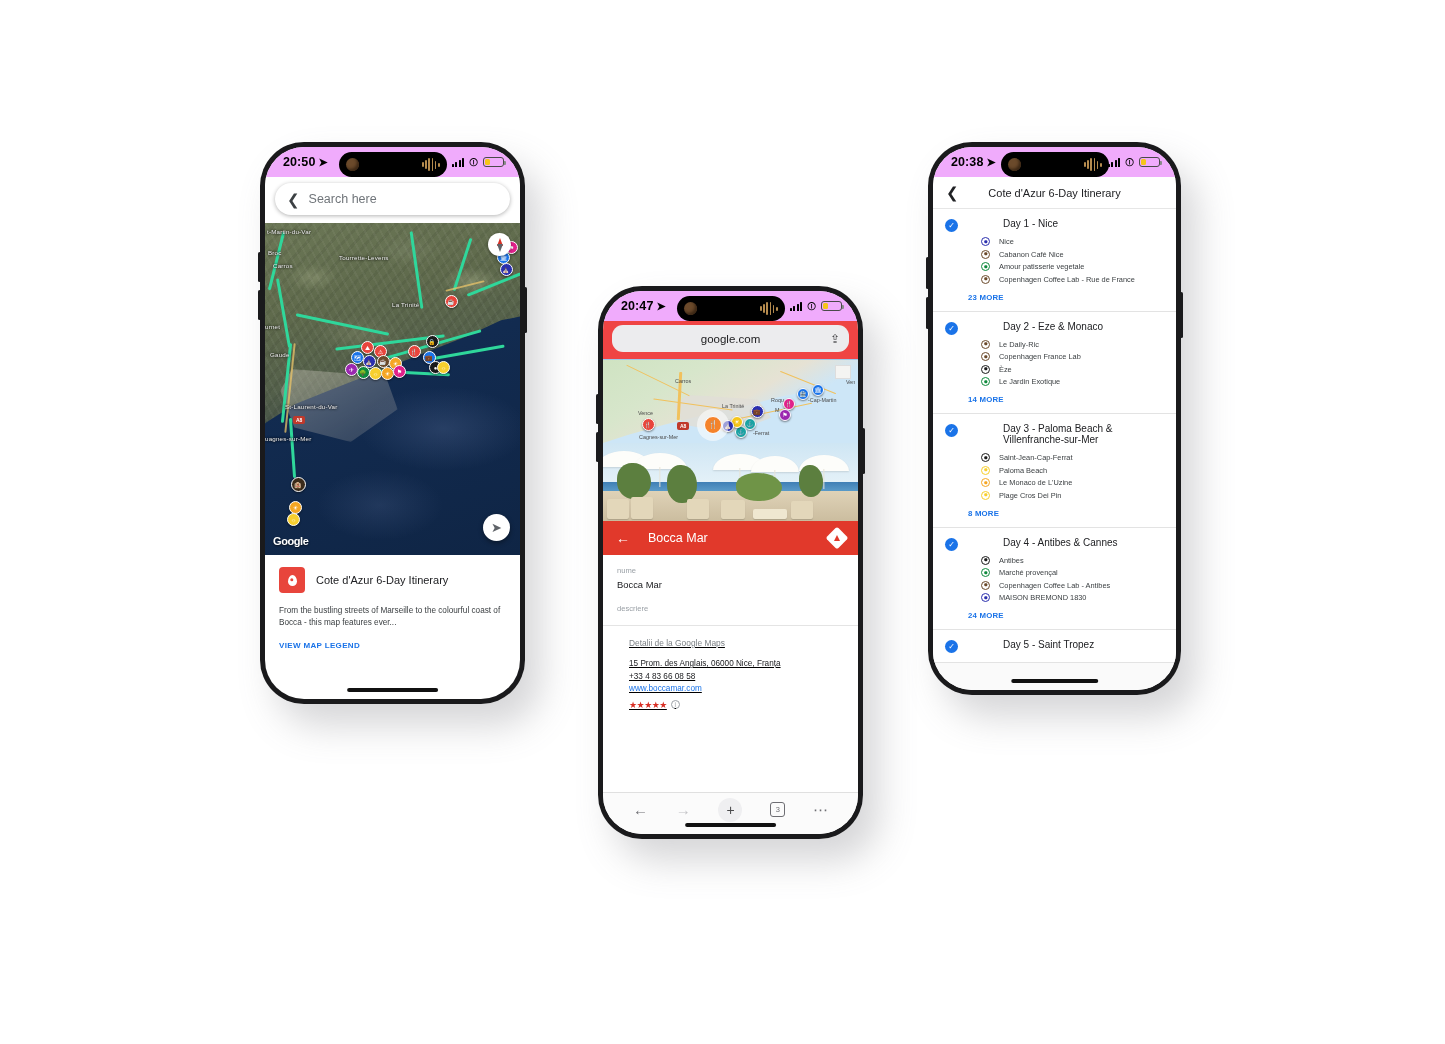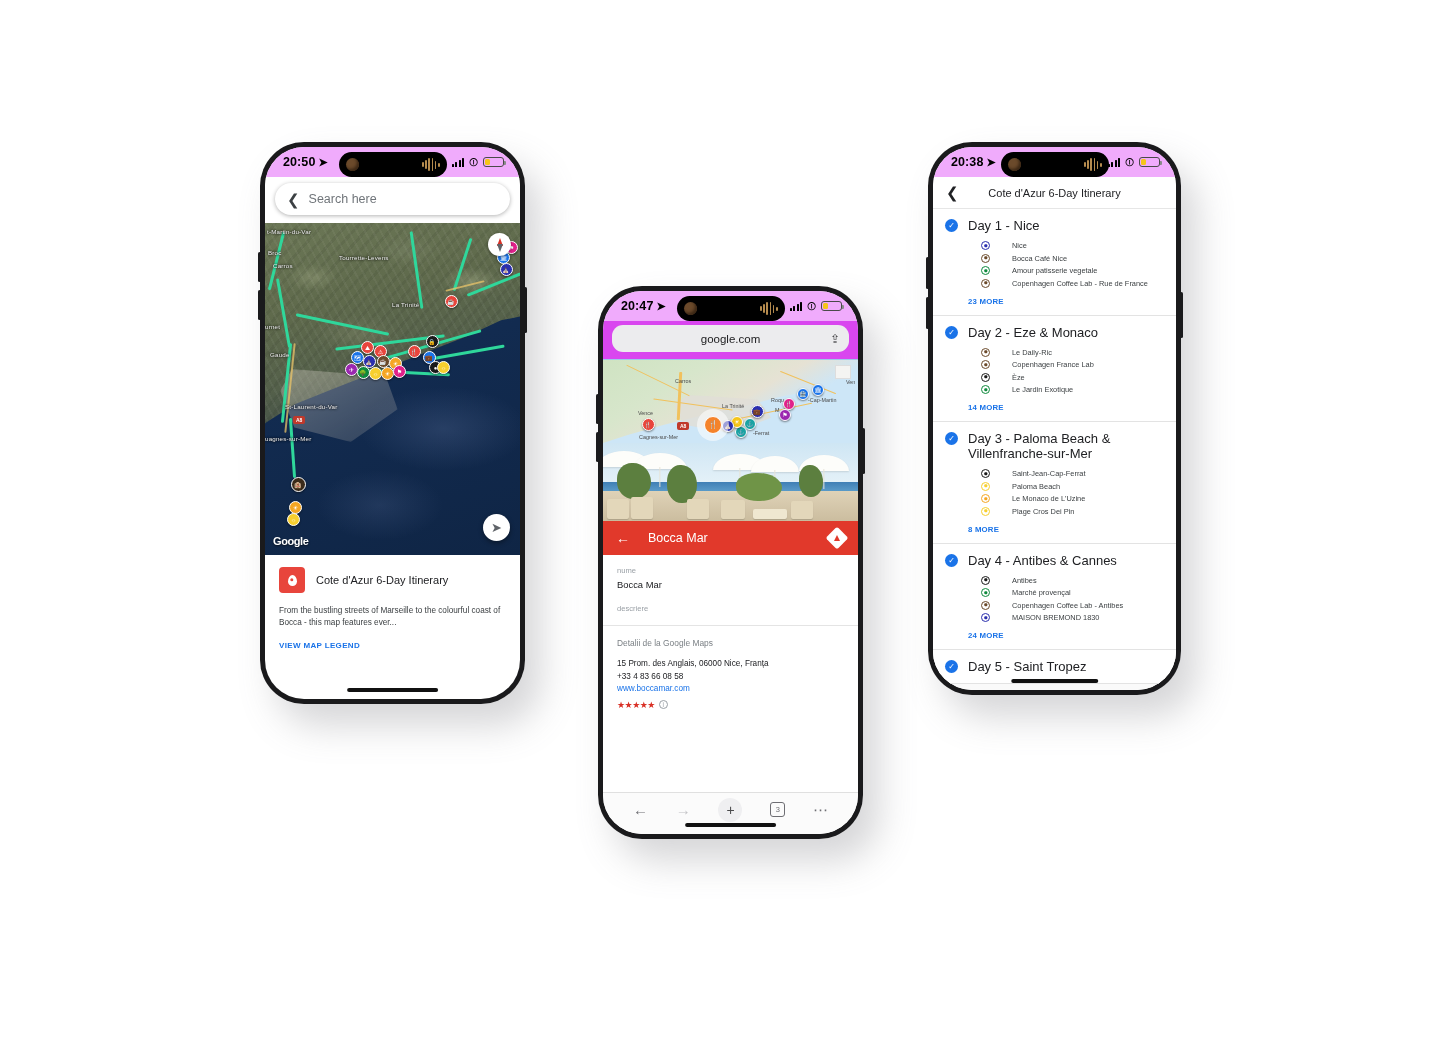--- a/index.html
+++ b/index.html
@@ -151,21 +151,21 @@
     display:flex;align-items:center;justify-content:center;flex:0 0 26px;
   }
   .gm-ic .drop{width:9px;height:11px;background:#fff;border-radius:50% 50% 50% 50%/60% 60% 40% 40%;position:relative;}
   .gm-ic .drop::after{content:"";position:absolute;left:50%;top:50%;transform:translate(-50%,-50%);width:3.4px;height:3.4px;border-radius:50%;background:#e8453c;}
   .gm-title { font-size:11px; color:#202124; font-weight:400; letter-spacing:0;}
   .gm-desc { margin-top:12px; font-size:8.2px; line-height:1.45; color:#3c4043; }
   .gm-legend { margin-top:12px; font-size:8px; color:#1a73e8; font-weight:700; letter-spacing:.35px; }
 
   
   #p2 { left: 598px; top: 286px; width: 265px; height: 553px; }
-  .sf-urlbar { background:#d946ef; padding:4px 9px 7px; position:relative; z-index:5;}
+  .sf-urlbar { background:#ef4444; padding:4px 9px 7px; position:relative; z-index:5;}
   .sf-url {
     height:27px; background:#ececee; border-radius:11px;
     display:flex;align-items:center;justify-content:center; position:relative;
   }
   .sf-url .u { font-size:11.5px; color:#1c1c1e; }
   .sf-share { position:absolute; right:9px; top:50%; transform:translateY(-50%); font-size:12px; color:#3b3b3d;}
   .sf-map { height:84px; position:relative; overflow:hidden; background:#cde6f7; border-top:1px solid #9ec8e8;}
   .sf-map .sm-land {
     position:absolute; inset:0;
     background: linear-gradient(150deg,#cfe3c2 0%, #d7e6cb 28%, #e6e2d4 52%, #cde6f7 68%);
@@ -192,21 +192,21 @@
     padding:0 13px; justify-content:space-between;
   }
   .sf-appbar .back { color:#fff; font-size:14px; }
   .sf-appbar .t { color:#fff; font-size:12.5px; margin-right:auto; margin-left:18px;}
   .sf-appbar .dir { width:16px;height:16px;background:#fff; transform:rotate(45deg); border-radius:2px; position:relative;}
   .sf-appbar .dir::after{content:"";position:absolute;left:50%;top:50%;transform:translate(-50%,-50%) rotate(-45deg);width:0;height:0;border-left:3px solid transparent;border-right:3px solid transparent;border-bottom:6px solid #e1392b;}
   .sf-body { background:#fff; padding:11px 14px 0; }
   .fl { font-size:7.6px; color:#9aa0a6; margin-bottom:3px; }
   .fv { font-size:9.4px; color:#202124; line-height:1.5; }
   .hr-sec { height:1px; background:#e4e4e4; margin:12px -14px 0;}
-  .sf-det { padding:12px 14px 0; }
+  .sf-det { padding:12px 26px 0;text-decoration:underline; }
   .sf-det .h { font-size:8.4px; color:#7b8085; margin-bottom:9px;}
   .sf-det .l { font-size:8.2px; color:#202124; line-height:1.62;}
   .sf-det .lnk { font-size:8.2px; color:#1a73e8; }
   .stars { margin-top:7px; display:flex; align-items:center; gap:4px; }
   .stars .s { color:#d93025; font-size:9px; letter-spacing:-.5px; }
   .stars .i { width:9px;height:9px;border:1px solid #9aa0a6;border-radius:50%;font-size:6.5px;color:#9aa0a6;display:flex;align-items:center;justify-content:center;}
   .sf-toolbar {
     position:absolute; left:0; right:0; bottom:0; height:42px; background:#fbfbfb;
     border-top:1px solid #e0e0e0; display:flex; align-items:center;
     justify-content:space-around; padding:0 16px 8px;
@@ -236,23 +236,23 @@
   .it-scroll { background:#fafafa; height:calc(100% - 32px - 30px); overflow:hidden; }
   .day {
     background:#fff; border-bottom:1px solid #e3e3e3;
     padding:9px 12px 9px 12px; display:flex; gap:10px;
   }
   .chk {
     width:13px;height:13px;border-radius:50%;background:#1a73e8;flex:0 0 13px;
     display:flex;align-items:center;justify-content:center;color:#fff;font-size:8px;margin-top:1px;
   }
   .day-main { flex:1; }
-  .day-title { font-size:13px; color:#202124; font-weight:400; }
+  .day-title { font-size:10px; color:#202124; font-weight:400;margin-left:35px; }
   .places { margin-top:8px; padding-left:13px; display:flex; flex-direction:column; gap:3.5px;}
-  .place { display:flex; align-items:flex-start; gap:22px; }
+  .place { display:flex; align-items:flex-start; gap:9px; }
   .pico {
     width:9px;height:9px;border-radius:50%;flex:0 0 9px;
     border:1.6px solid; background:#fff; position:relative;
   }
   .pico::after{content:"";position:absolute;left:50%;top:50%;transform:translate(-50%,-50%);width:3.6px;height:3.6px;border-radius:1px;}
   .place-name { font-size:7.4px; color:#3c4043; }
   .more { margin-top:9px; font-size:7.8px; color:#1a73e8; font-weight:700; letter-spacing:.2px;}
 </style>
 </head>
 <body>
@@ -638,21 +638,21 @@
                 <div class="place">
                   <span class="pico" style="border-color: rgb(43, 47, 174); --c: #2b2fae;">
                     <span style="position: absolute; left: 50%; top: 50%; transform: translate(-50%, -50%); width: 3.4px; height: 3.4px; border-radius: 1px; background: rgb(43, 47, 174);"></span>
                   </span>
                   <span class="place-name">Nice</span>
                 </div>
                 <div class="place">
                   <span class="pico" style="border-color: rgb(107, 74, 43); --c: #6b4a2b;">
                     <span style="position: absolute; left: 50%; top: 50%; transform: translate(-50%, -50%); width: 3.4px; height: 3.4px; border-radius: 1px; background: rgb(107, 74, 43);"></span>
                   </span>
-                  <span class="place-name">Bocca Café Nice</span>
+                  <span class="place-name">Cabanon Café Nice</span>
                 </div>
                 <div class="place">
                   <span class="pico" style="border-color: rgb(15, 138, 61); --c: #0f8a3d;">
                     <span style="position: absolute; left: 50%; top: 50%; transform: translate(-50%, -50%); width: 3.4px; height: 3.4px; border-radius: 1px; background: rgb(15, 138, 61);"></span>
                   </span>
                   <span class="place-name">Amour patisserie vegetale</span>
                 </div>
                 <div class="place">
                   <span class="pico" style="border-color: rgb(107, 74, 43); --c: #6b4a2b;">
                     <span style="position: absolute; left: 50%; top: 50%; transform: translate(-50%, -50%); width: 3.4px; height: 3.4px; border-radius: 1px; background: rgb(107, 74, 43);"></span>

